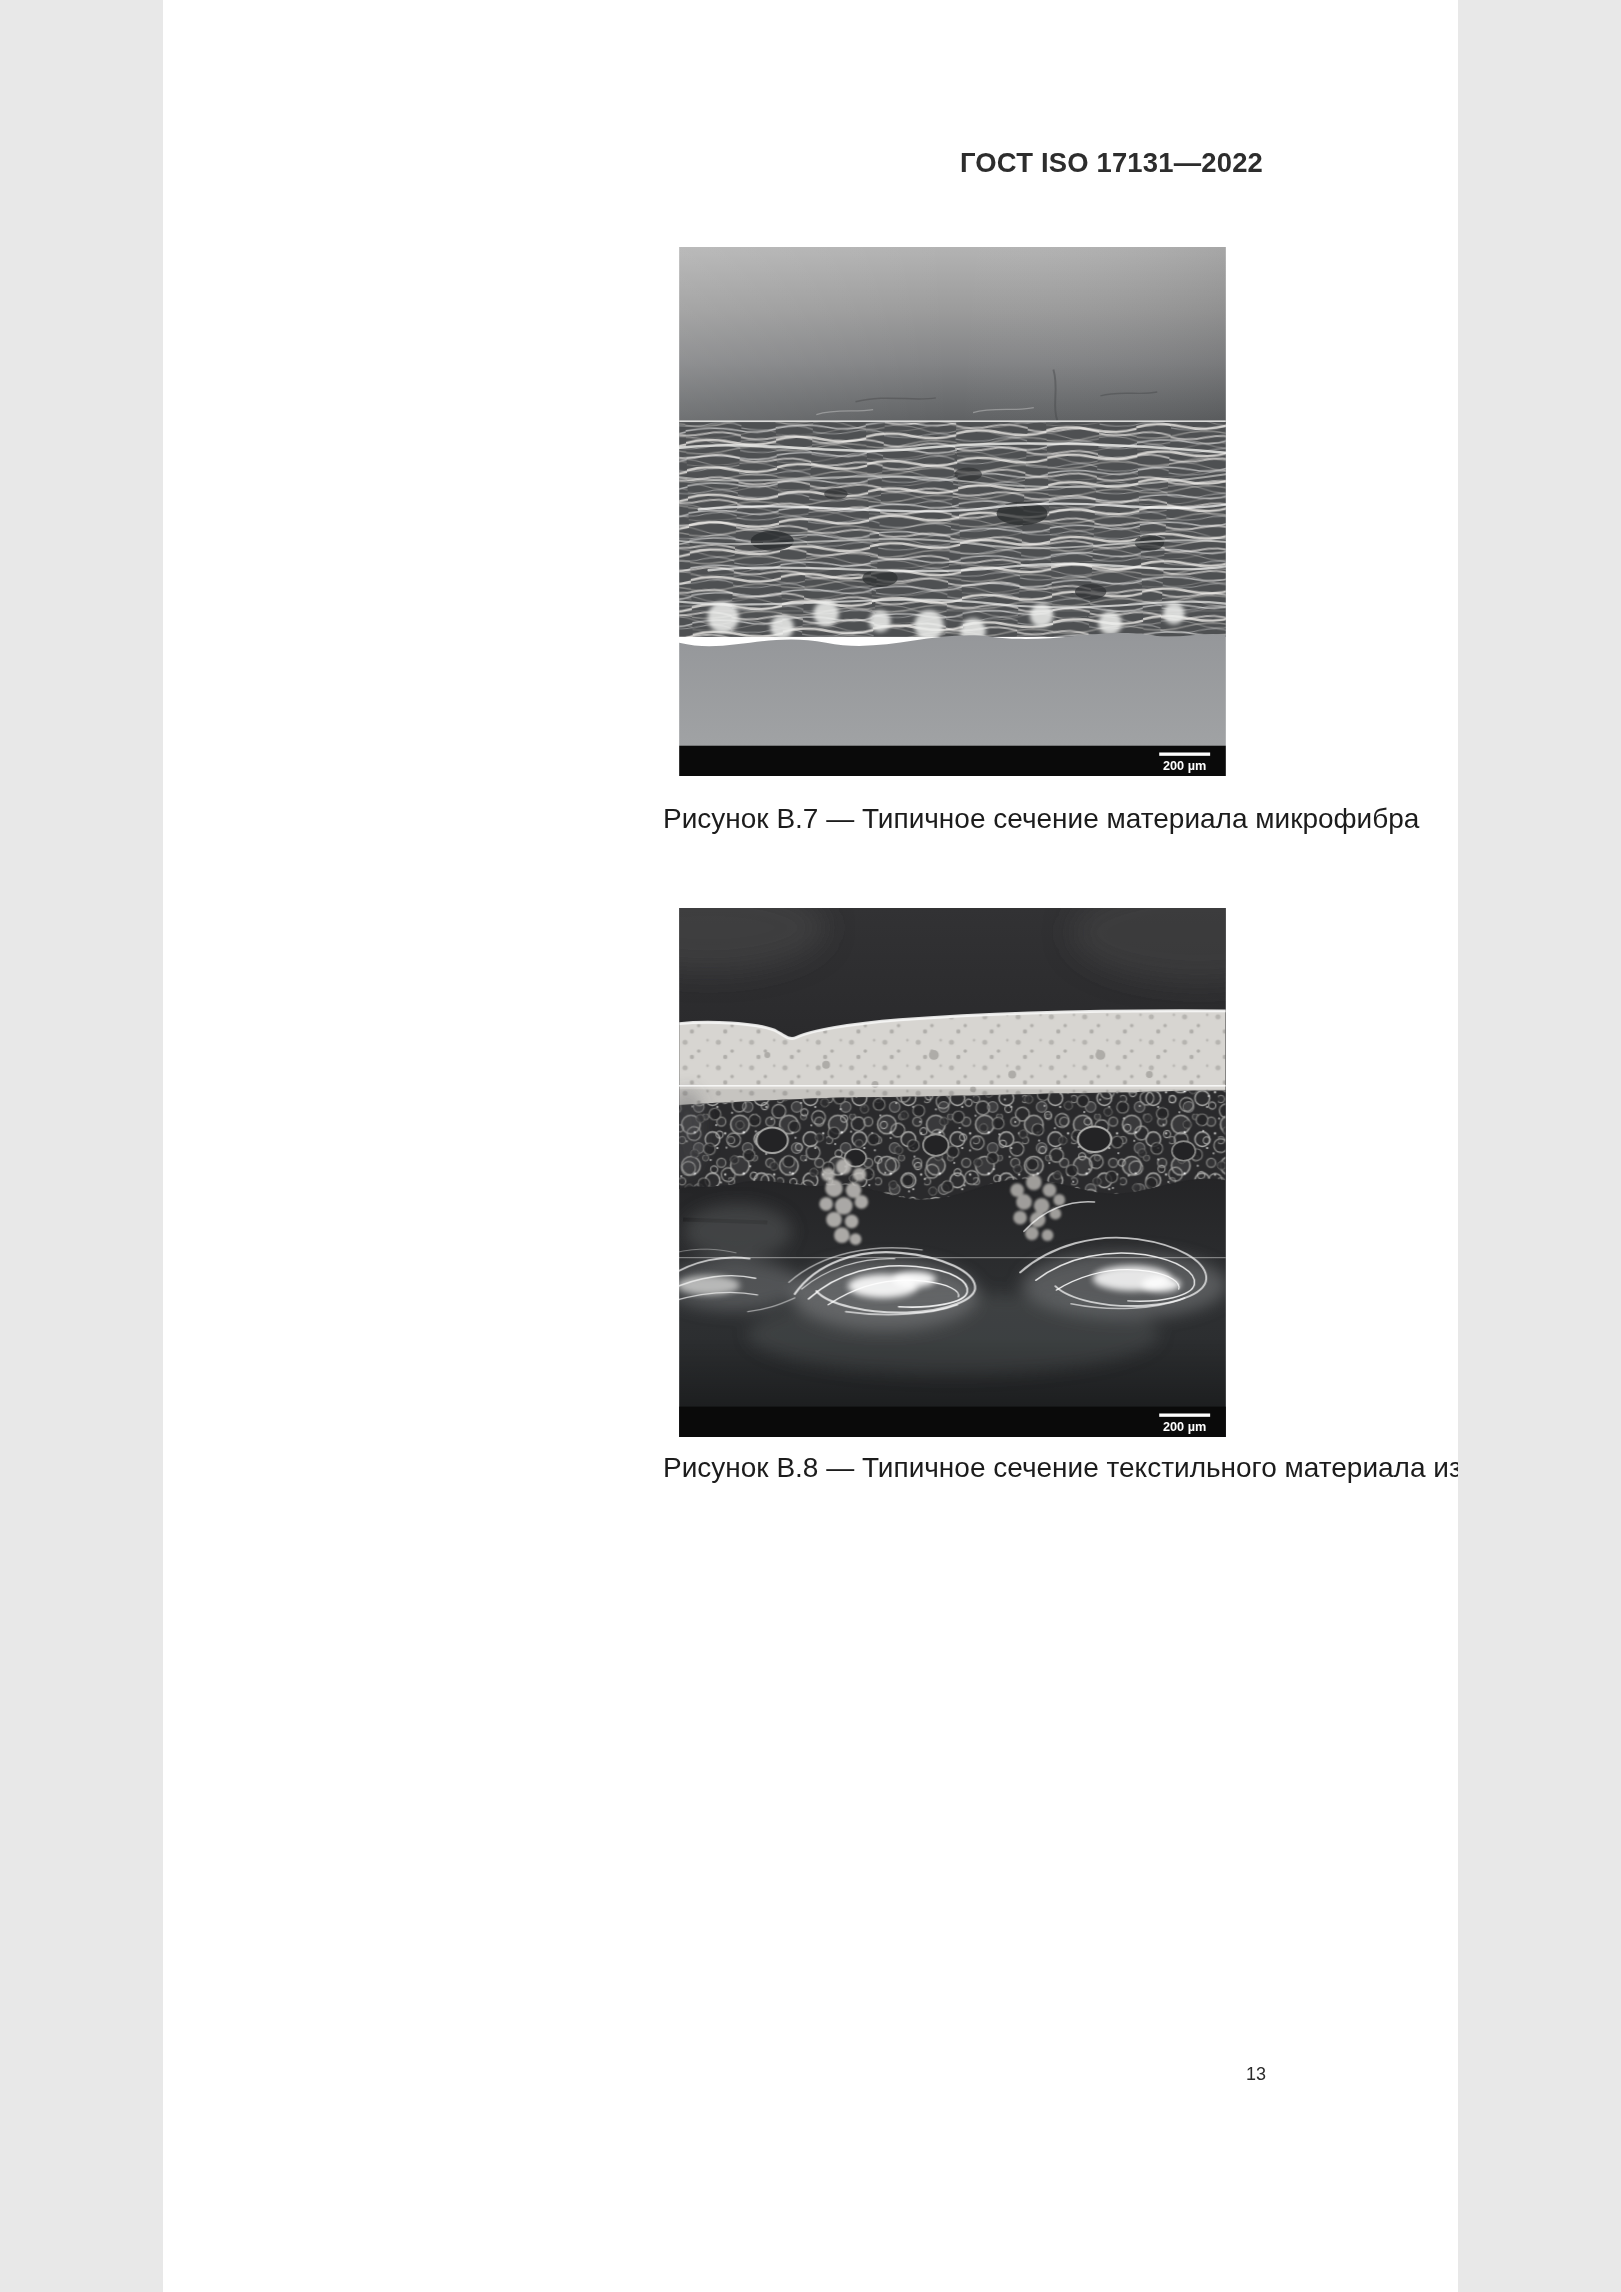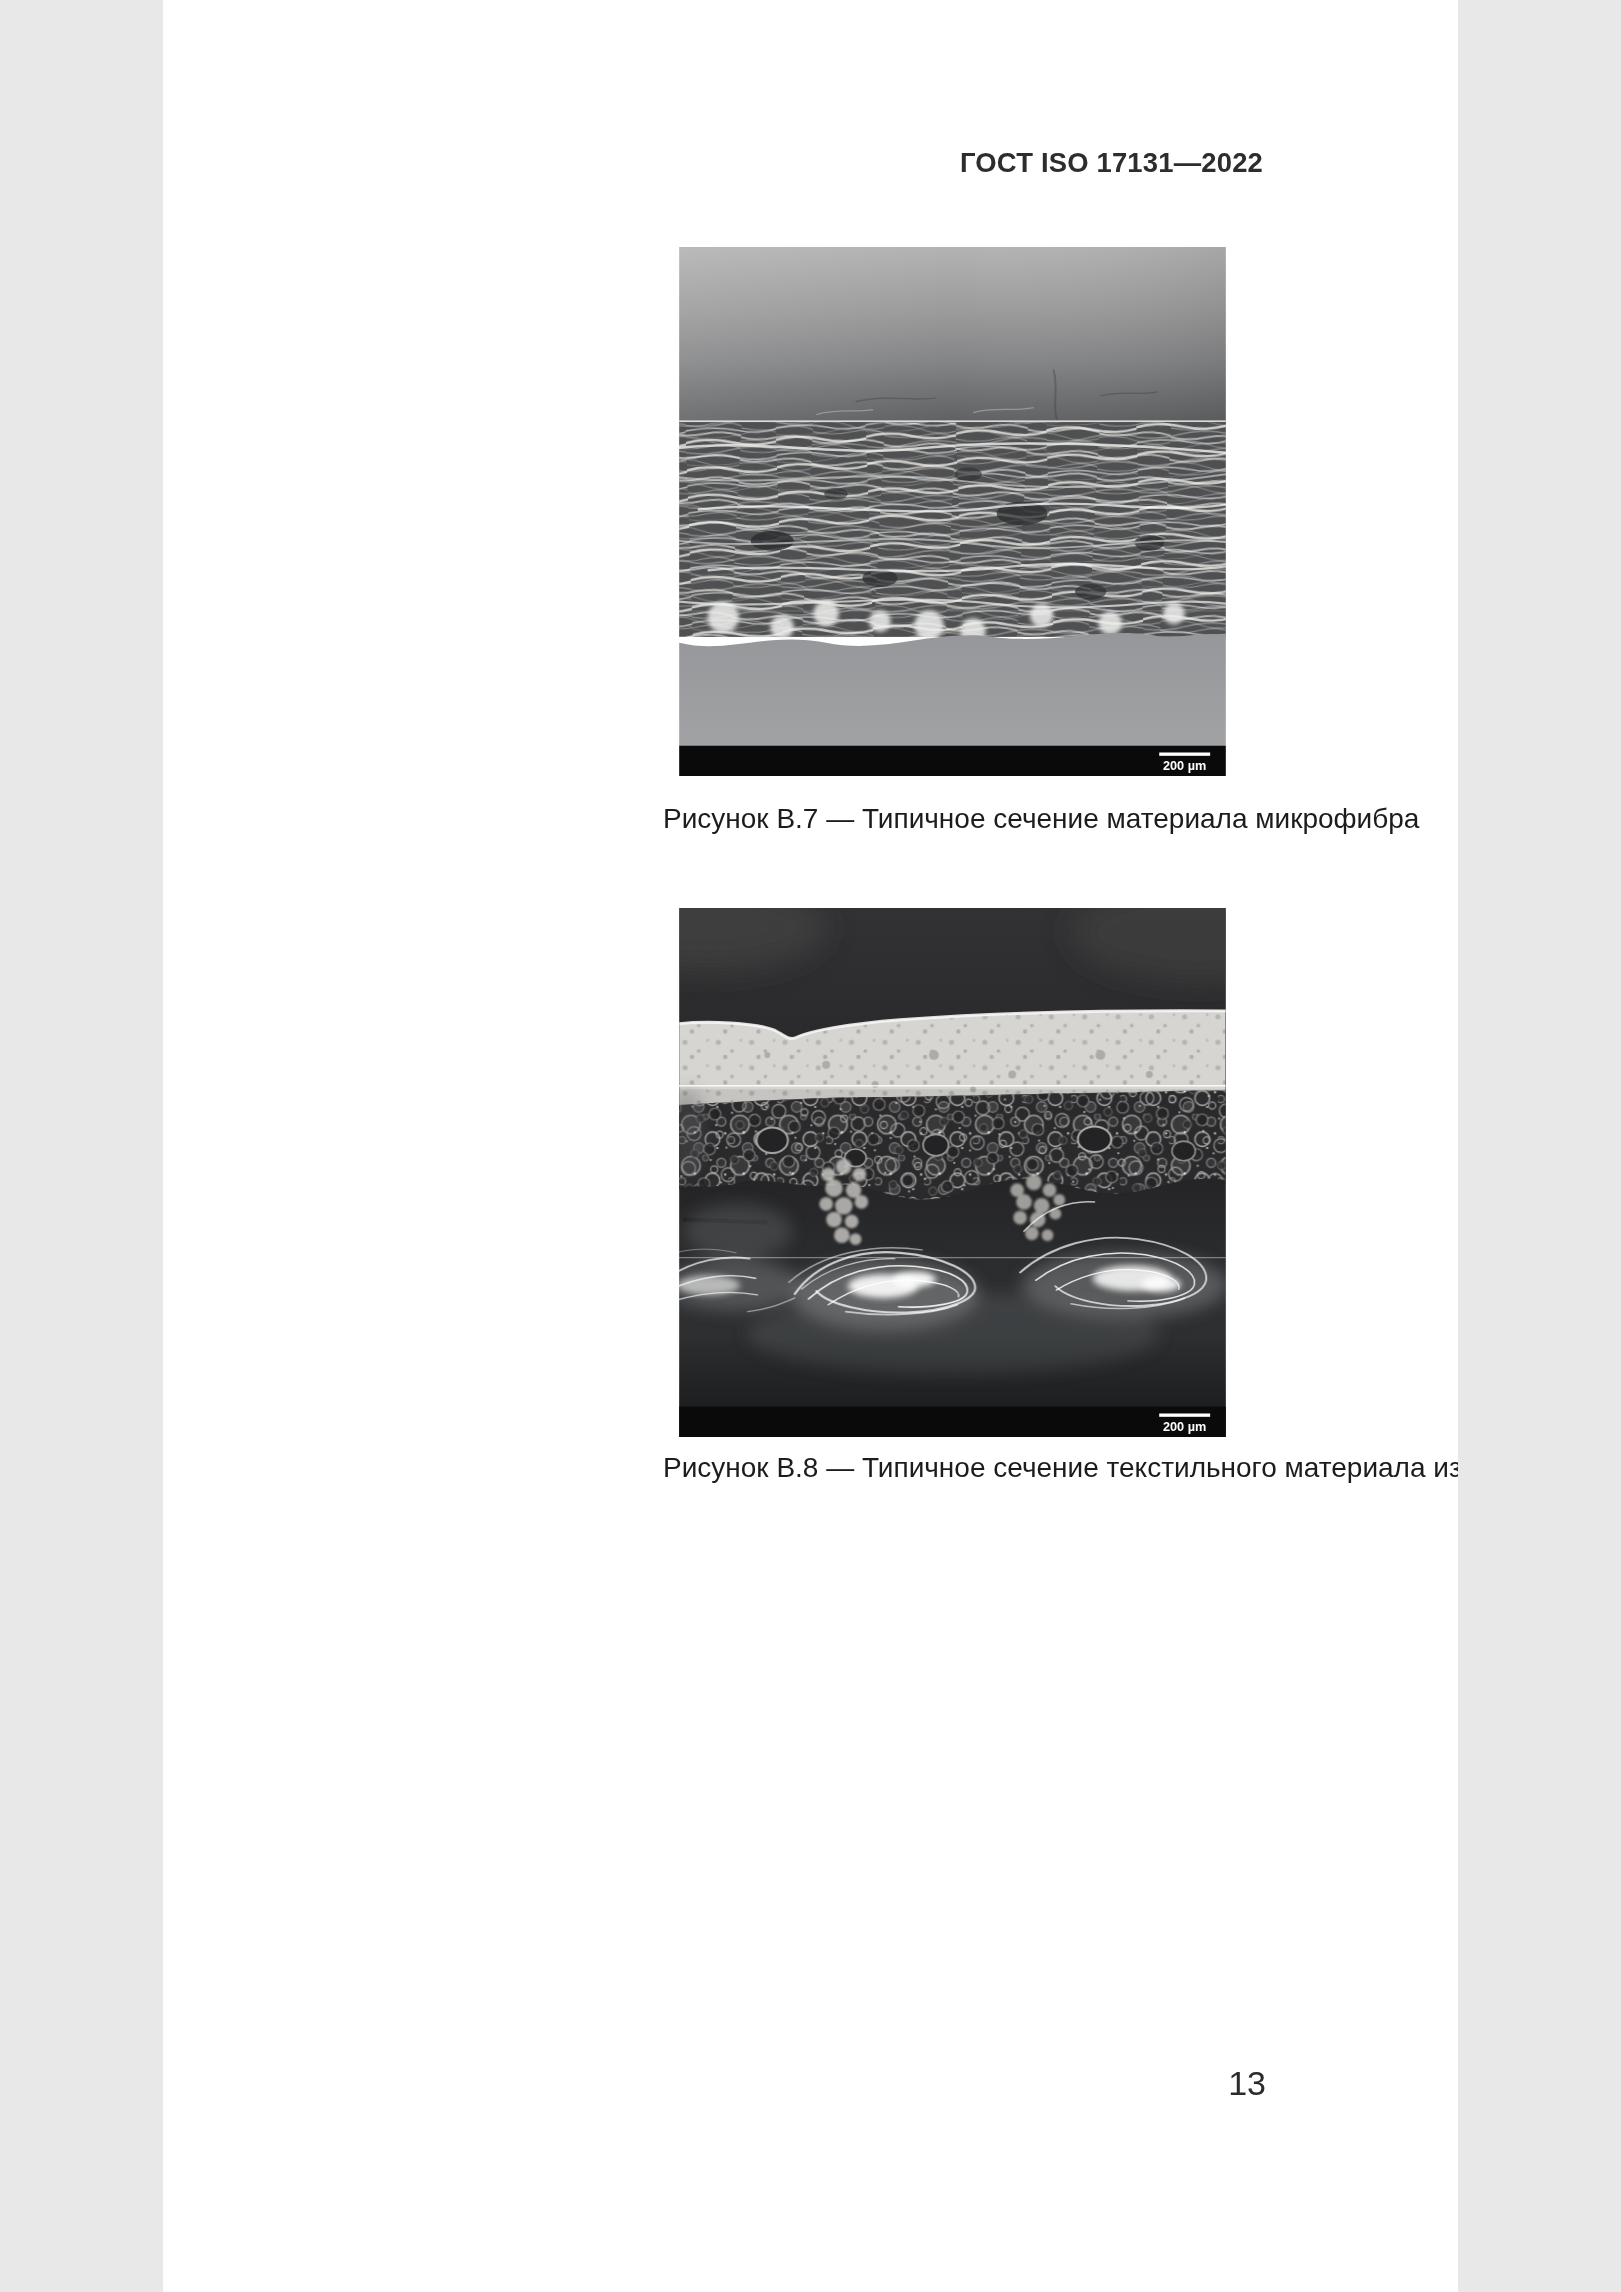--- a/index.html
+++ b/index.html
@@ -20,21 +20,21 @@
   .figure.b7{top:231px;}
   .figure.b8{top:892px;}
   .caption{
     position:absolute;left:500px;width:547px;text-align:left;
     font-size:28px;color:#1c1c1c;white-space:nowrap;line-height:1.2;
   }
   .caption.b7{top:802px;}
   .caption.b8{top:1451px;}
   .page-number{
     position:absolute;top:2064px;right:192px;
-    font-size:34px;color:#2b2b2b;
+    font-size:18px;color:#2b2b2b;
   }
   svg text.scale{
     font-family:"Liberation Sans",sans-serif;
     font-size:13px;font-weight:bold;fill:#ffffff;
   }
 </style>
 </head>
 <body>
 
 <div class="page">

